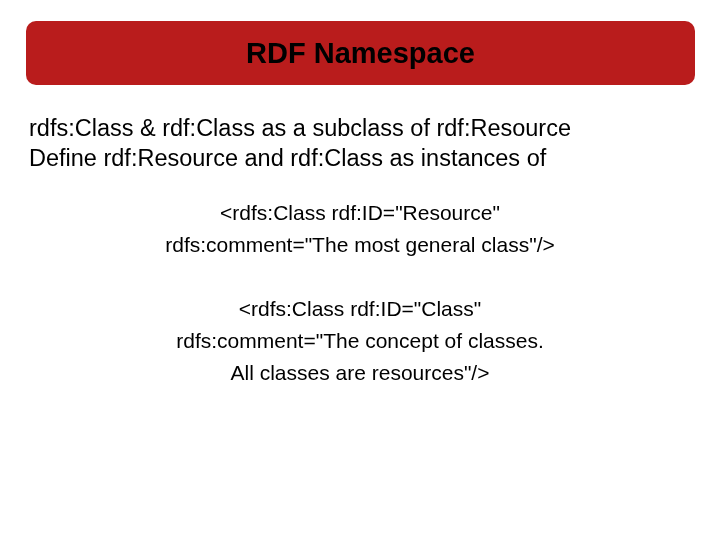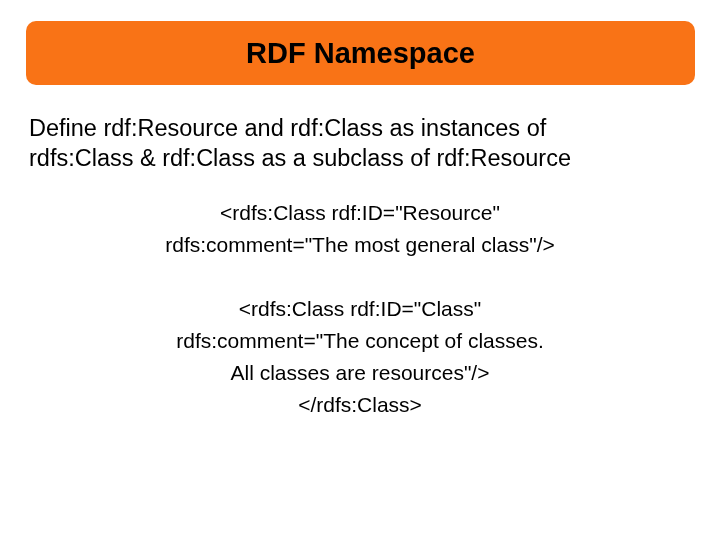--- a/index.html
+++ b/index.html
@@ -25,21 +25,21 @@
     background: #ffffff;
   }
 
   
   #title-band {
     position: absolute;
     left: 26px;
     top: 21px;
     width: 669px;
     height: 64px;
-    background: #f97316;
+    background: #b91c1c;
     border-radius: 10px;
     display: flex;
     align-items: center;
     justify-content: center;
     box-sizing: border-box;
   }
   #title-text {
     font-size: 29px;
     font-weight: bold;
     color: #000000;
@@ -88,28 +88,27 @@
 
 <div id="slide">
 
   <div id="title-band">
     <div id="title-text">RDF Namespace</div>
   </div>
 
   <div id="body-area">
 
     <div id="lead-paragraph">
+      <span class="lead-line">rdfs:Class &amp; rdf:Class as a subclass of rdf:Resource</span>
       <span class="lead-line">Define rdf:Resource and rdf:Class as instances of</span>
-      <span class="lead-line">rdfs:Class &amp; rdf:Class as a subclass of rdf:Resource</span>
     </div>
 
     <div id="code-block">
       <span class="code-line">&lt;rdfs:Class rdf:ID="Resource"</span>
       <span class="code-line">rdfs:comment="The most general class"/&gt;</span>
       <span class="code-line blank"></span>
       <span class="code-line">&lt;rdfs:Class rdf:ID="Class"</span>
       <span class="code-line">rdfs:comment="The concept of classes.</span>
       <span class="code-line">All classes are resources"/&gt;</span>
-      <span class="code-line">&lt;/rdfs:Class&gt;</span>
     </div>
 
   </div>
 </div>
 
 </body></html>

